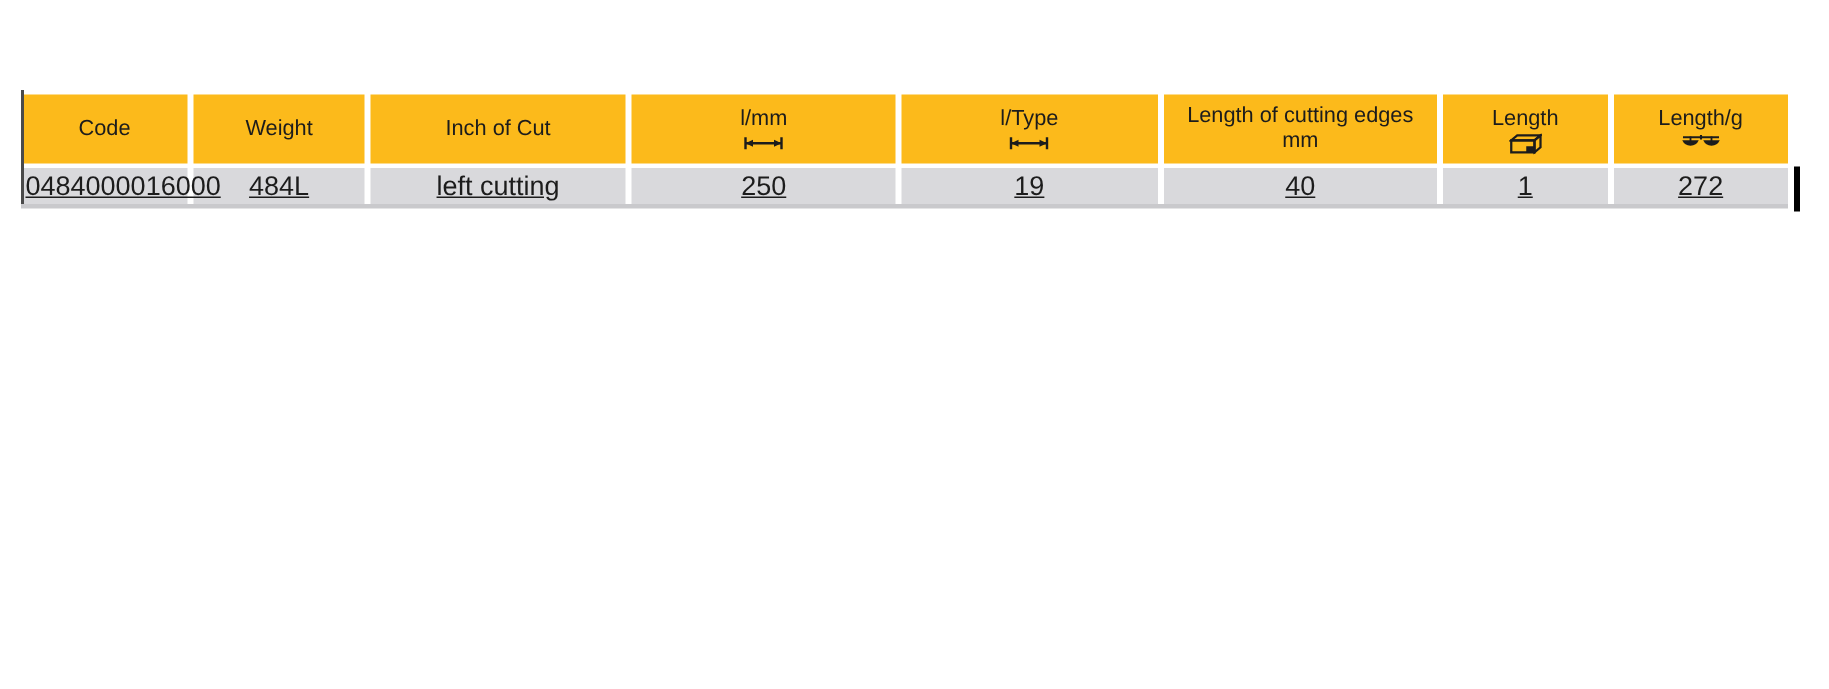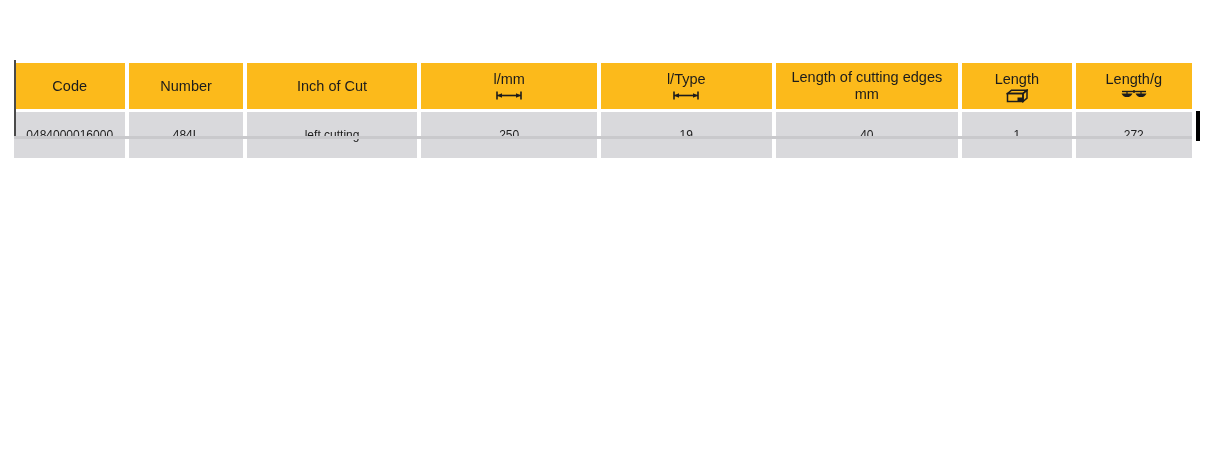--- a/index.html
+++ b/index.html
@@ -55,23 +55,24 @@
     background: #FCBA1B;
     height: 42px;
     font-size: 14.5px;
     line-height: 17px;
     padding: 2px 3px;
   }
 
   .spec-table tbody td {
     background: #D9D9DC;
     height: 22px;
-    font-size: 12px;
+    font-size: 18px;
     line-height: 15px;
-    padding: 12px 3px;
+    padding: 1px 3px;
+    text-decoration: underline;
   }
 
   .hdr-inner {
     display: flex;
     flex-direction: column;
     align-items: center;
     justify-content: center;
     gap: 1px;
   }
 
@@ -139,21 +140,21 @@
       <tr>
 
         <th>
           <span class="hdr-inner">
             <span class="hdr-label">Code</span>
           </span>
         </th>
 
         <th>
           <span class="hdr-inner">
-            <span class="hdr-label">Number</span>
+            <span class="hdr-label">Weight</span>
           </span>
         </th>
 
         <th>
           <span class="hdr-inner">
             <span class="hdr-label">Inch of Cut</span>
           </span>
         </th>
 
         <th>

